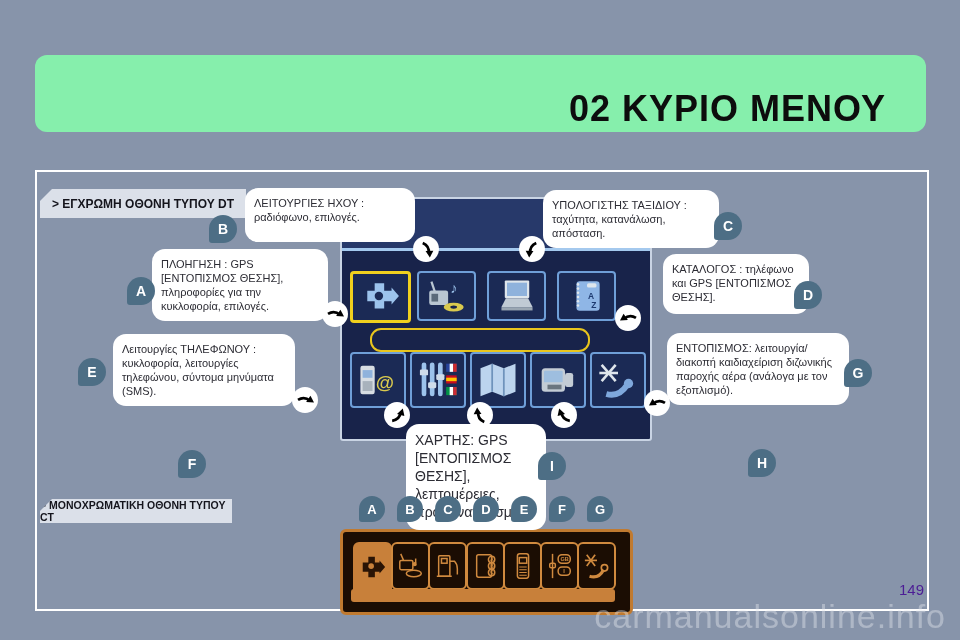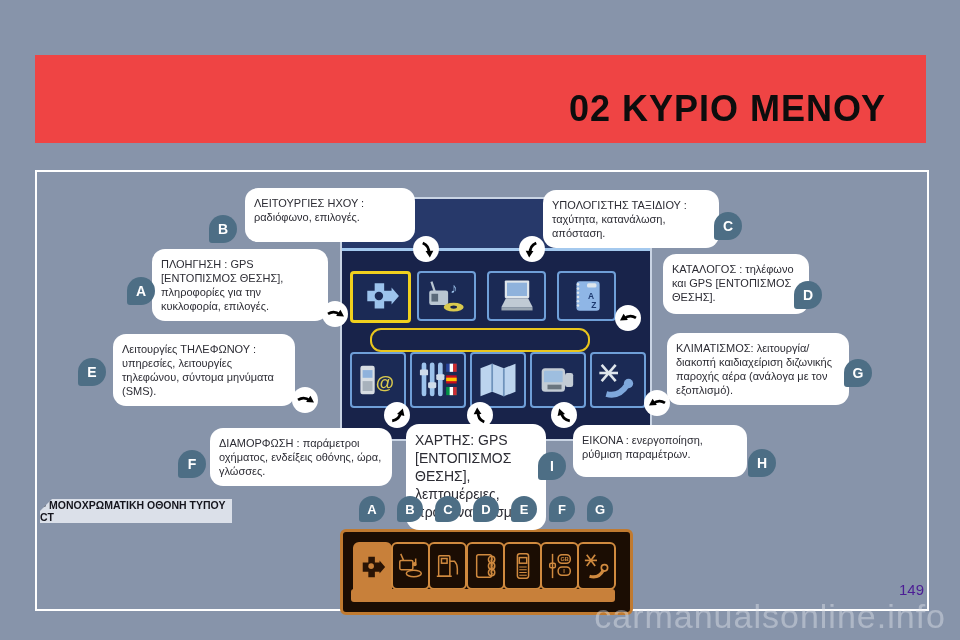--- a/index.html
+++ b/index.html
@@ -1,21 +1,21 @@
 <!DOCTYPE html>
 <html><head>
 <meta charset="utf-8">
 <style>
   html,body{margin:0;padding:0;}
   body{width:960px;height:640px;overflow:hidden;
        font-family:"Liberation Sans","DejaVu Sans",sans-serif;}
   #page{position:relative;width:960px;height:640px;background:#8794aa;}
 
   
-  .header{position:absolute;left:35px;top:55px;width:891px;height:88px;background:#ef4444;}
+  .header{position:absolute;left:35px;top:55px;width:891px;height:77px;background:#86efac;border-radius:12px;}
   .title{position:absolute;right:40px;top:33px;font-size:36px;font-weight:bold;color:#0d0d0d;letter-spacing:1px;}
 
   
   .frame{position:absolute;left:35px;top:170px;width:890px;height:437px;border:2px solid #ffffff;}
 
   
   .tag{position:absolute;background:#dbe0e9;color:#14141c;font-weight:bold;
        display:flex;align-items:center;justify-content:center;
        clip-path:polygon(12px 0,100% 0,100% 100%,0 100%,0 12px);
        box-shadow:1px 1px 0 #9aa5b8;}
@@ -94,20 +94,21 @@
 <body>
 
 <div id="page">
 
   <div class="header">
     <div class="title">02 ΚΥΡΙΟ ΜΕΝΟΥ</div>
   </div>
 
   <div class="frame"></div>
 
+  <div class="tag tag-color">&gt; ΕΓΧΡΩΜΗ ΟΘΟΝΗ ΤΥΠΟΥ DT</div>
   <div class="tag tag-mono">&gt; ΜΟΝΟΧΡΩΜΑΤΙΚΗ ΟΘΟΝΗ ΤΥΠΟΥ CT</div>
 
   <div class="screen">
     <div class="topband"></div>
     <div class="topline"></div>
 
     <div class="tile sel row1 t10">
       <svg viewBox="0 0 36 32" width="38" height="34">
         <path d="M12 3h9v7h7v-3l7 8-7 8v-3h-7v7h-9v-7H5V10h7z" fill="#9cc3ec"></path>
         <circle cx="16" cy="15" r="4" fill="#1b2a55"></circle>
@@ -198,25 +199,23 @@
         <path d="M8 28q11 3 18-8" stroke="#7fa8dc" stroke-width="5" fill="none"></path>
         <circle cx="27" cy="19" r="4" fill="#7fa8dc"></circle>
       </svg>
     </div>
   </div>
 
   <div class="callout c-audio">ΛΕΙΤΟΥΡΓΙΕΣ ΗΧΟΥ : ραδιόφωνο, επιλογές.</div>
   <div class="callout c-trip">ΥΠΟΛΟΓΙΣΤΗΣ ΤΑΞΙΔΙΟΥ : ταχύτητα, κατανάλωση, απόσταση.</div>
   <div class="callout c-nav">ΠΛΟΗΓΗΣΗ : GPS [ΕΝΤΟΠΙΣΜΟΣ ΘΕΣΗΣ], πληροφορίες για την κυκλοφορία, επιλογές.</div>
   <div class="callout c-dir">ΚΑΤΑΛΟΓΟΣ : τηλέφωνο και GPS [ΕΝΤΟΠΙΣΜΟΣ ΘΕΣΗΣ].</div>
-  <div class="callout c-phone">Λειτουργίες ΤΗΛΕΦΩΝΟΥ : υπηρεσίες, λειτουργίες τηλεφώνου, σύντομα μηνύματα (SMS).</div>
-  <div class="callout c-climate">ΚΛΙΜΑΤΙΣΜΟΣ: λειτουργία/διακοπή καιδιαχείριση διζωνικής παροχής αέρα (ανάλογα με τον εξοπλισμό).</div>
-  <div class="callout c-config">ΔΙΑΜΟΡΦΩΣΗ : παράμετροι οχήματος, ενδείξεις οθόνης, ώρα, γλώσσες.</div>
+  <div class="callout c-phone">Λειτουργίες ΤΗΛΕΦΩΝΟΥ : κυκλοφορία, λειτουργίες τηλεφώνου, σύντομα μηνύματα (SMS).</div>
+  <div class="callout c-climate">ΕΝΤΟΠΙΣΜΟΣ: λειτουργία/διακοπή καιδιαχείριση διζωνικής παροχής αέρα (ανάλογα με τον εξοπλισμό).</div>
   <div class="callout c-map">ΧΑΡΤΗΣ: GPS [ΕΝΤΟΠΙΣΜΟΣ ΘΕΣΗΣ], λεπτομέρειες, προσανατολισμός.</div>
-  <div class="callout c-video">ΕΙΚΟΝΑ : ενεργοποίηση, ρύθμιση παραμέτρων.</div>
 
   <div class="badge b-a">A</div>
   <div class="badge b-b">B</div>
   <div class="badge b-c">C</div>
   <div class="badge b-d">D</div>
   <div class="badge b-e">E</div>
   <div class="badge b-f">F</div>
   <div class="badge b-g">G</div>
   <div class="badge b-h">H</div>
   <div class="badge b-i">I</div>

